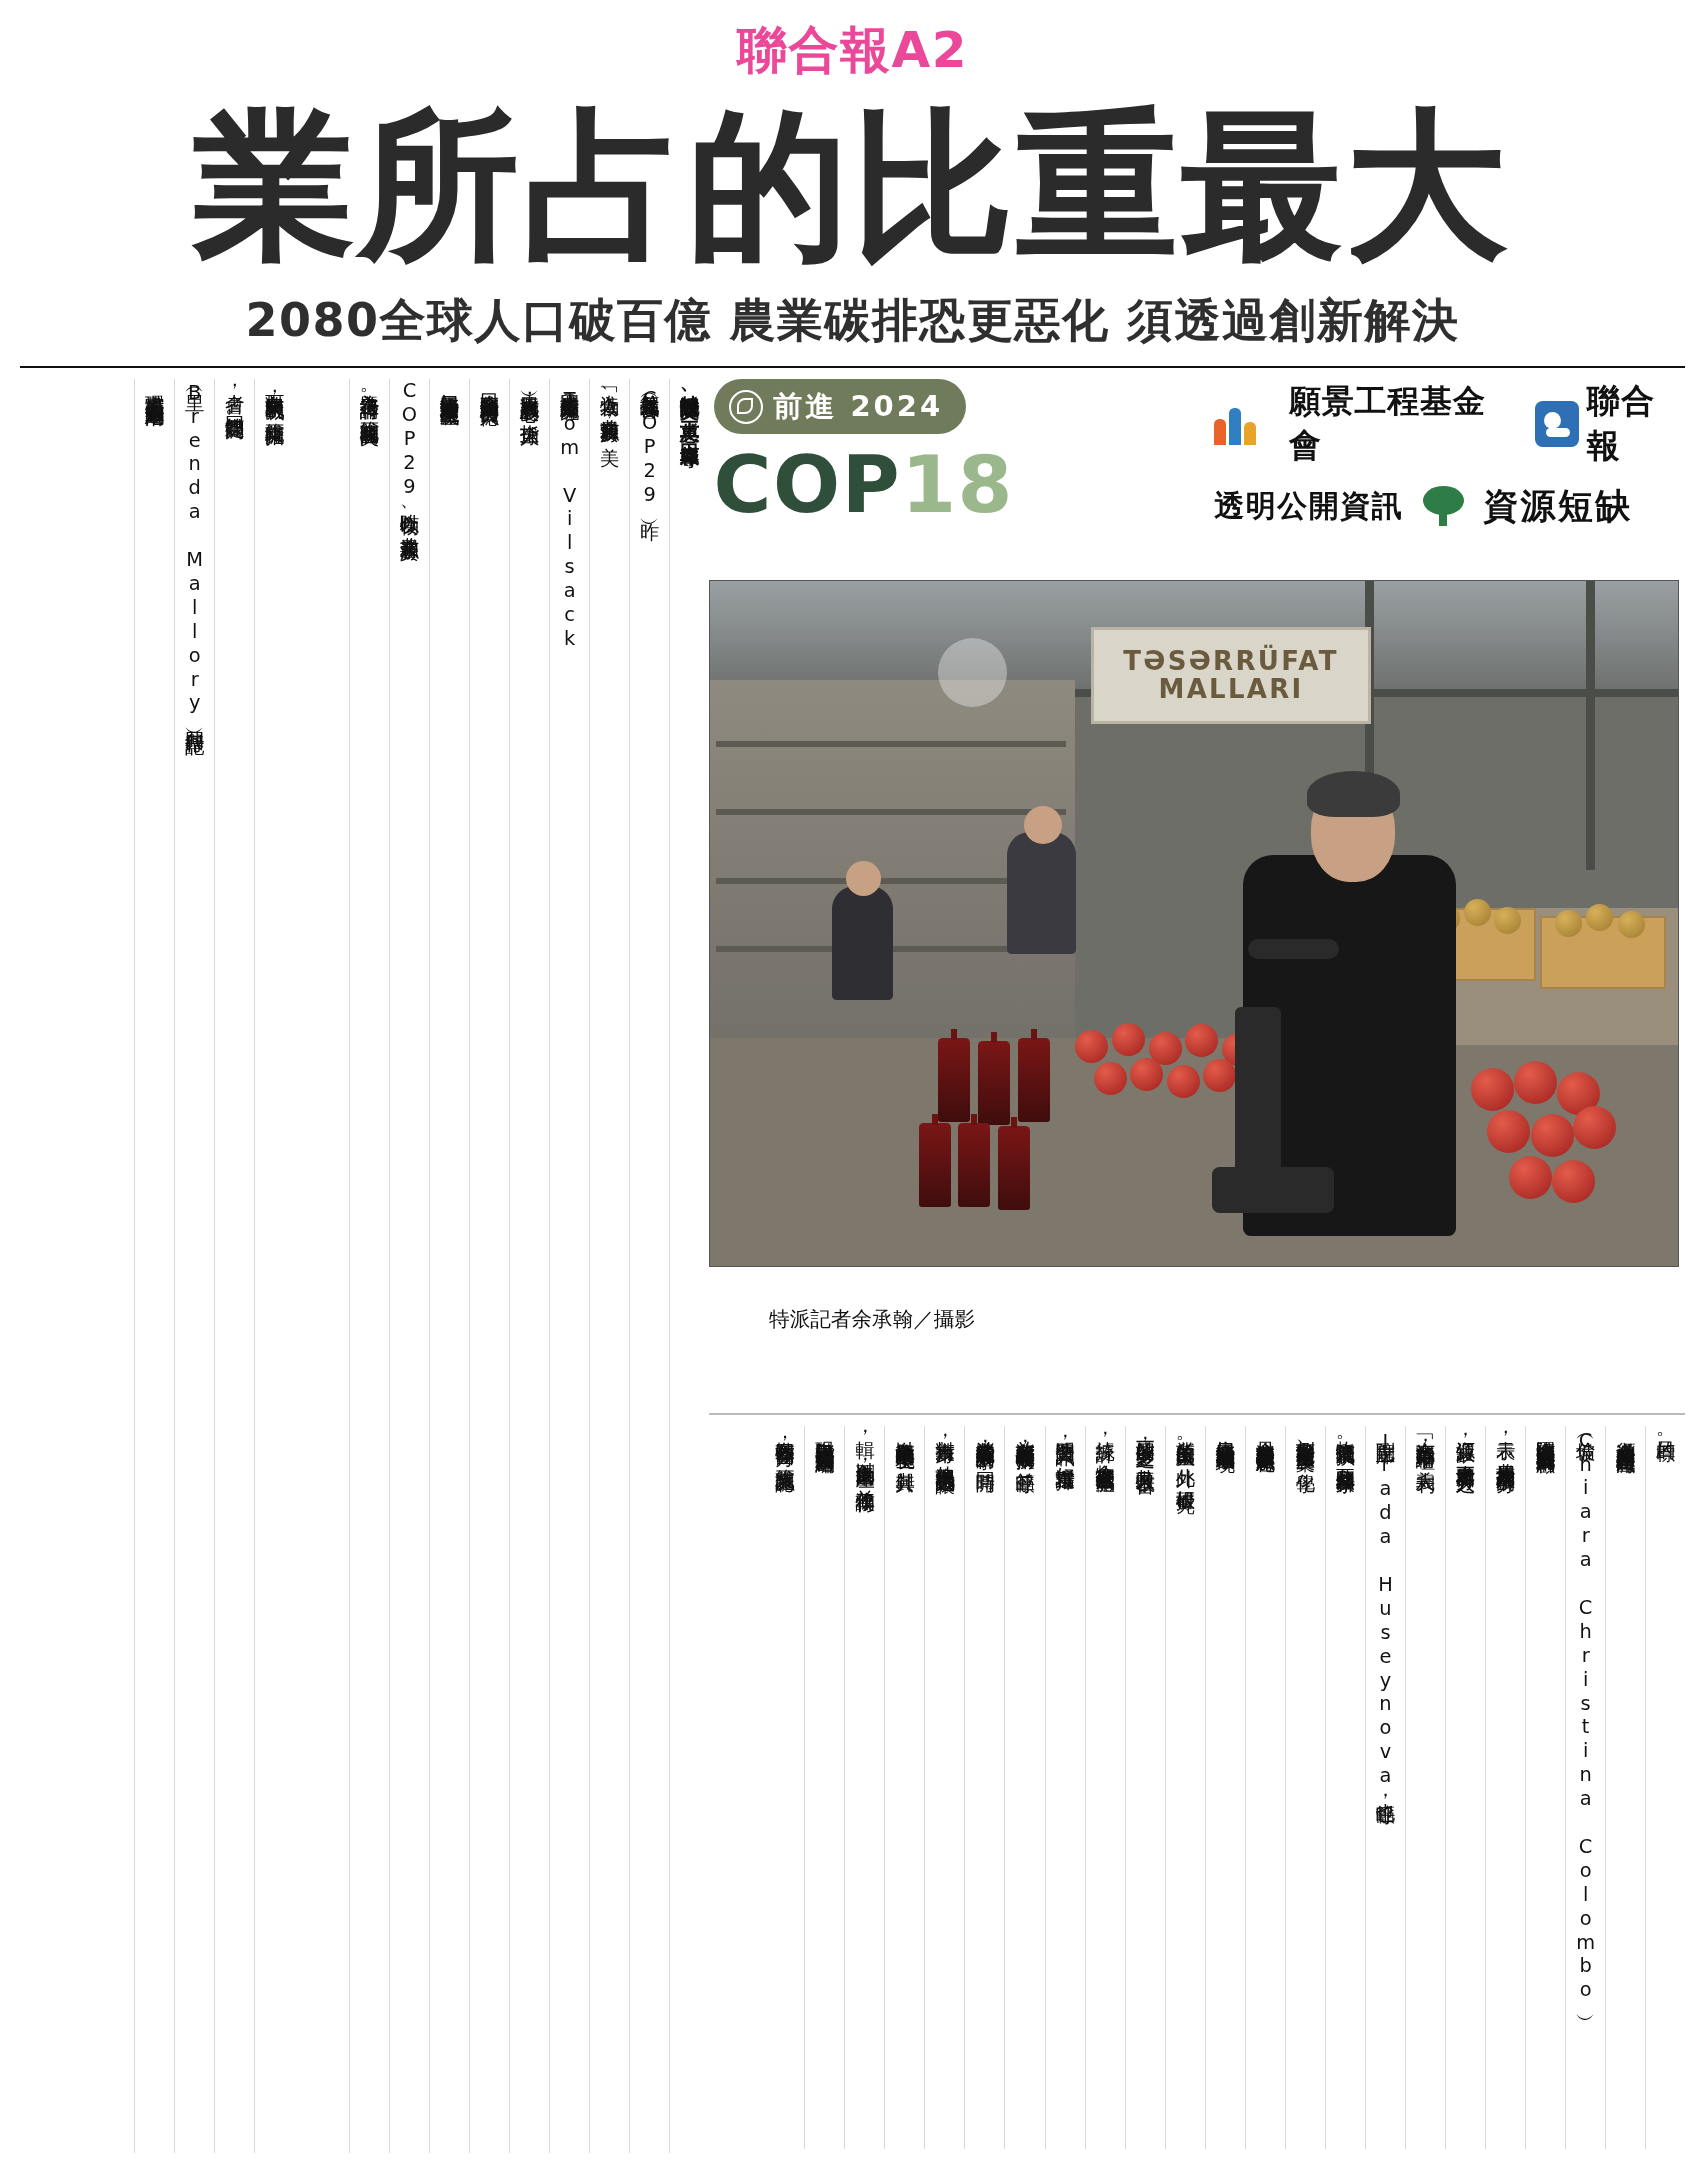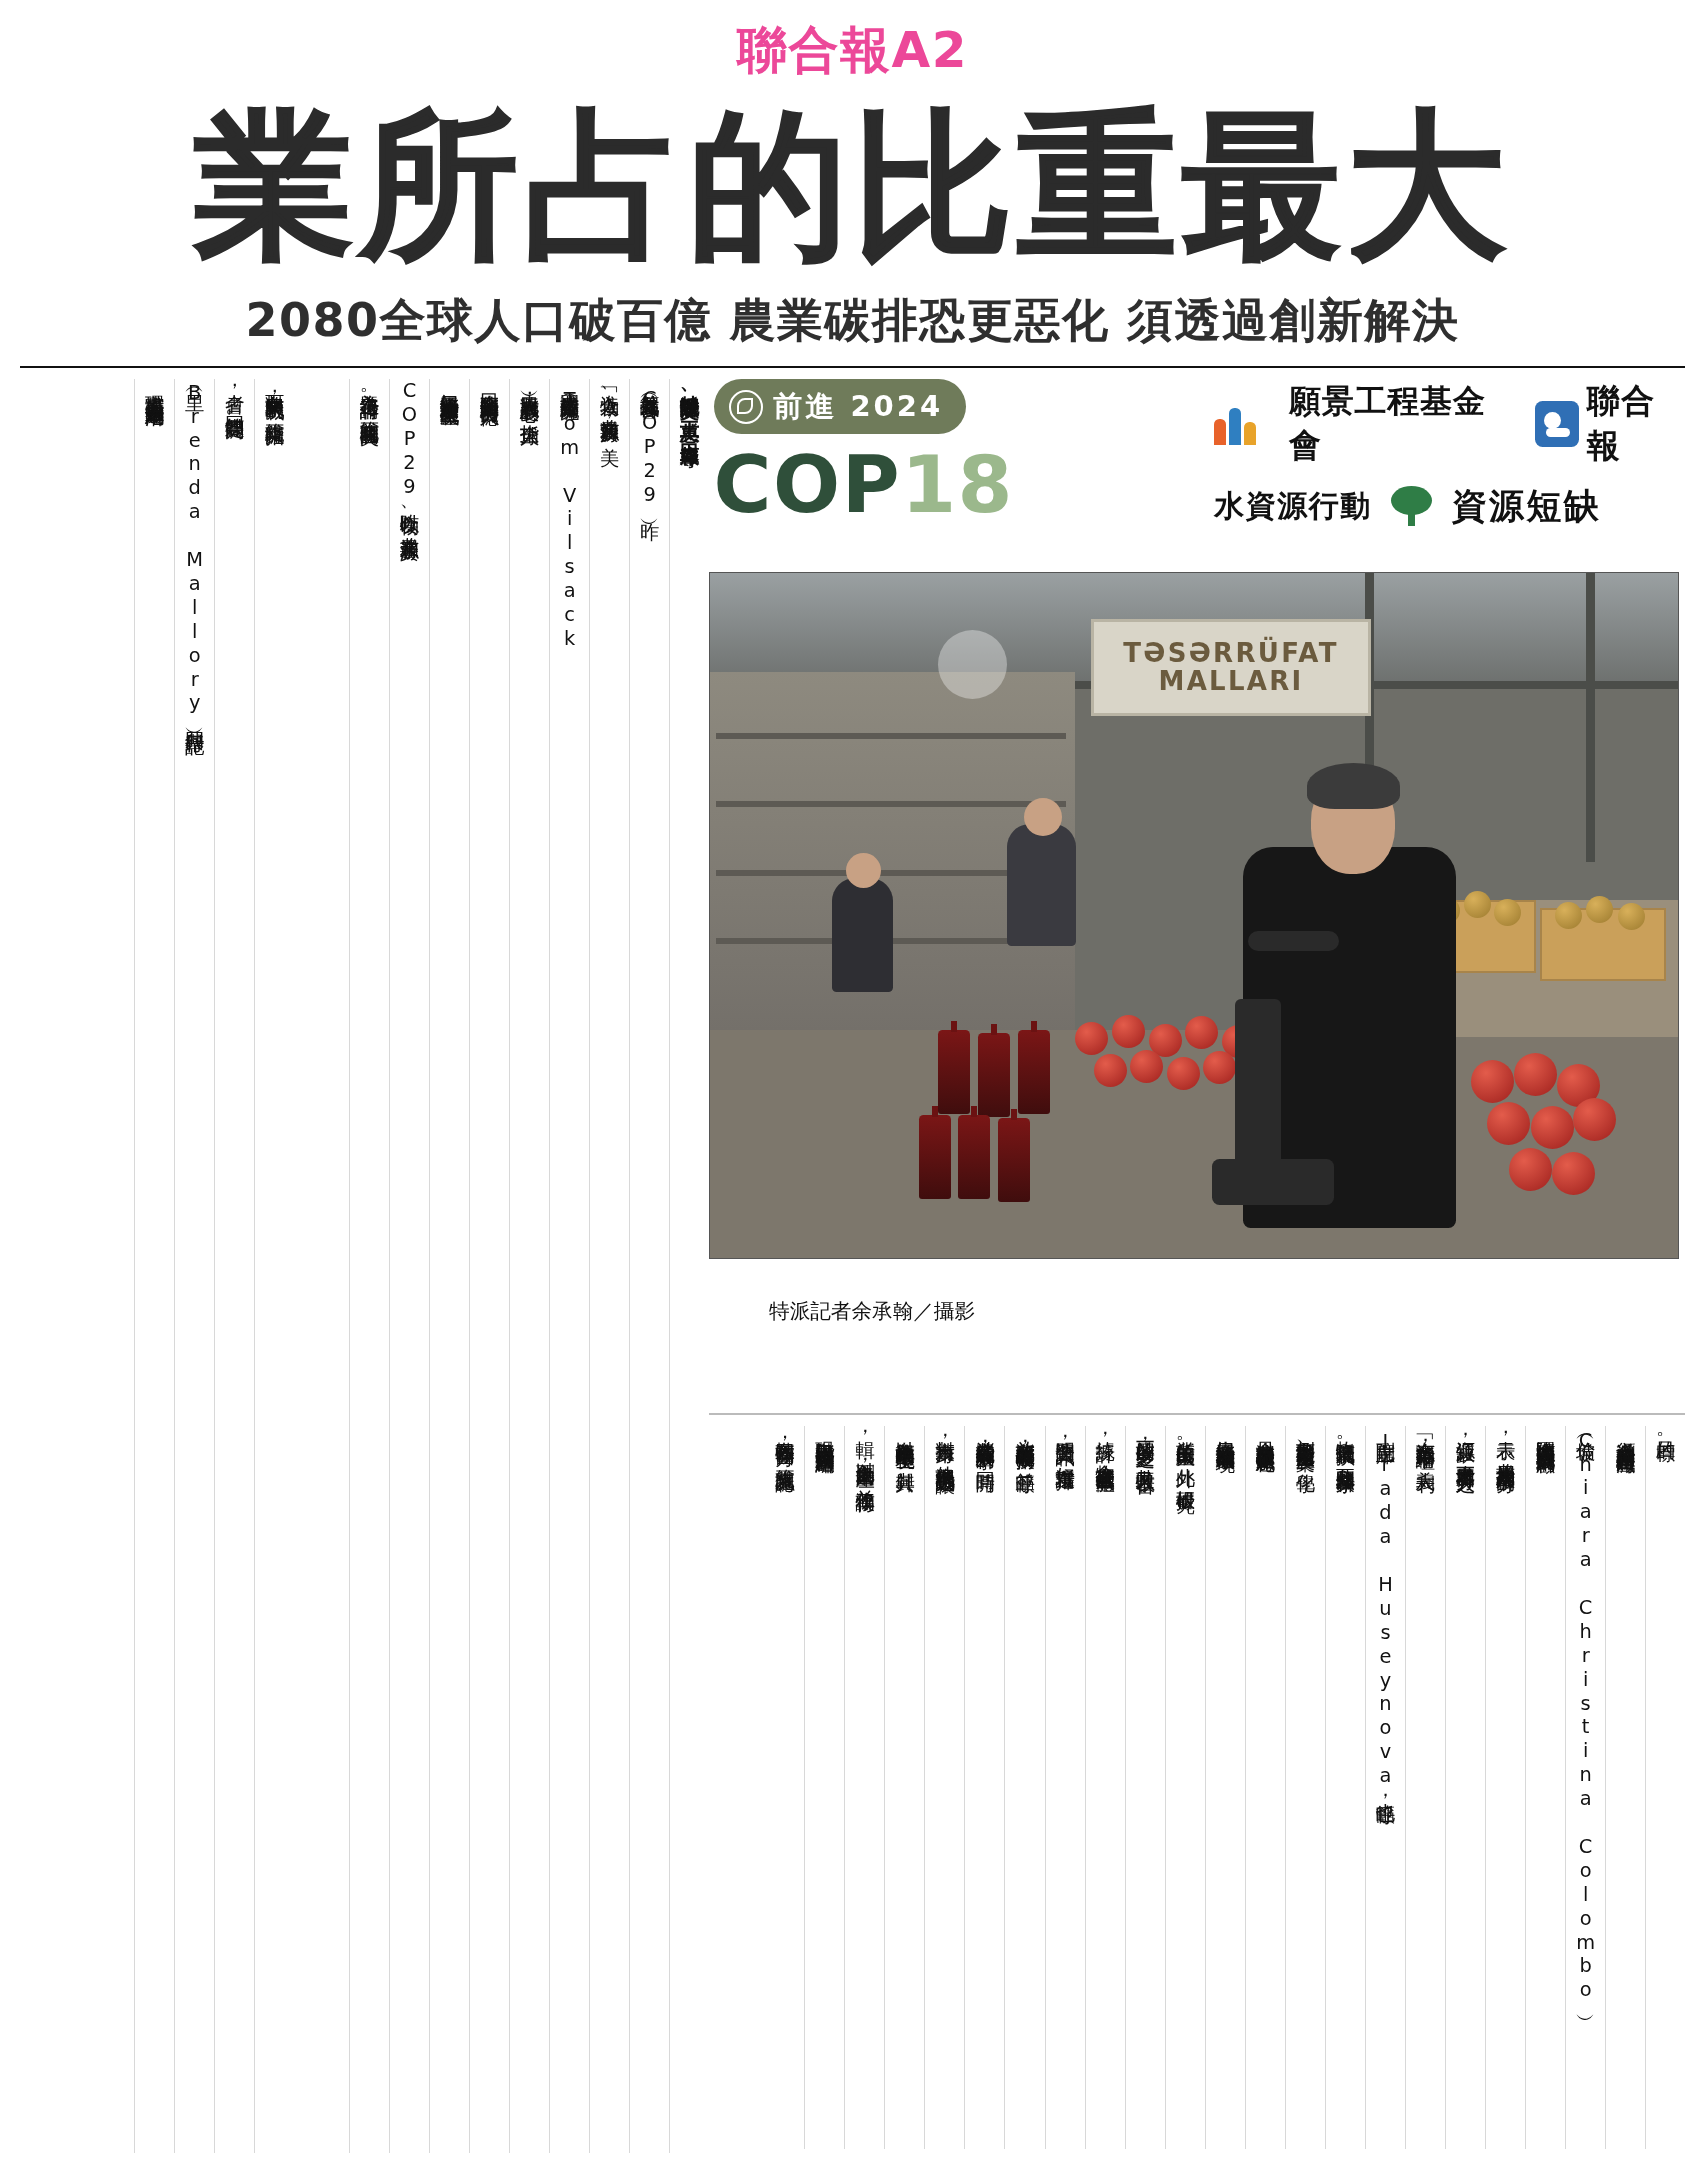--- a/index.html
+++ b/index.html
@@ -166,21 +166,21 @@
     content:"";position:absolute;left:4.6px;top:1.5px;width:41px;height:29px;border-radius:50%;background:#2f7d46;
   }
   .tree-icon:after{
     content:"";position:absolute;left:21px;top:24px;width:7.6px;height:18px;background:#2f7d46;
   }
   .cathay{
     font-family:"DejaVu Sans",sans-serif;font-weight:bold;font-size:35px;color:#111;letter-spacing:2.3px;
   }
 
   .photo{
-    margin-top:3px;
+    margin-top:11px;
     width:968px;height:685px;
     background:#6e6e68;
     position:relative;overflow:hidden;
     border:0.8px solid #555;
   }
   .photo .ceiling{position:absolute;left:0;top:0;width:100%;height:114px;background:linear-gradient(180deg,#9aa0a2,#6c6f6d);}
   .photo .beam{position:absolute;background:#4b4d49;}
   .photo .shelfwall{position:absolute;left:0;top:99px;width:365px;height:358px;background:linear-gradient(180deg,#8e8a7f,#74706a);}
   .photo .shelfline{position:absolute;left:6px;width:350px;height:6px;background:#5d5a54;}
   .photo .banner{
@@ -279,21 +279,21 @@
               <i></i>
               <i></i>
             </span>
           <span class="vision-txt">願景工程基金會</span>
           <span class="udn-badge">
             <span class="udn-mark"></span>
             <span class="udn-txt">聯合報</span>
           </span>
         </div>
         <div class="partner-row2">
-          <span class="coadv">水資源行動</span>
+          <span class="coadv">透明公開資訊</span>
           <span class="tree-icon"></span>
           <span class="cathay">資源短缺</span>
         </div>
       </div>
     </div>
 
     <div class="photo">
       <div class="ceiling"></div>
       <div class="beam" style="left:0;top:108px;width:100%;height:7.6px;"></div>
       <div class="beam" style="left:655px;top:0;width:9px;height:320px;"></div>

